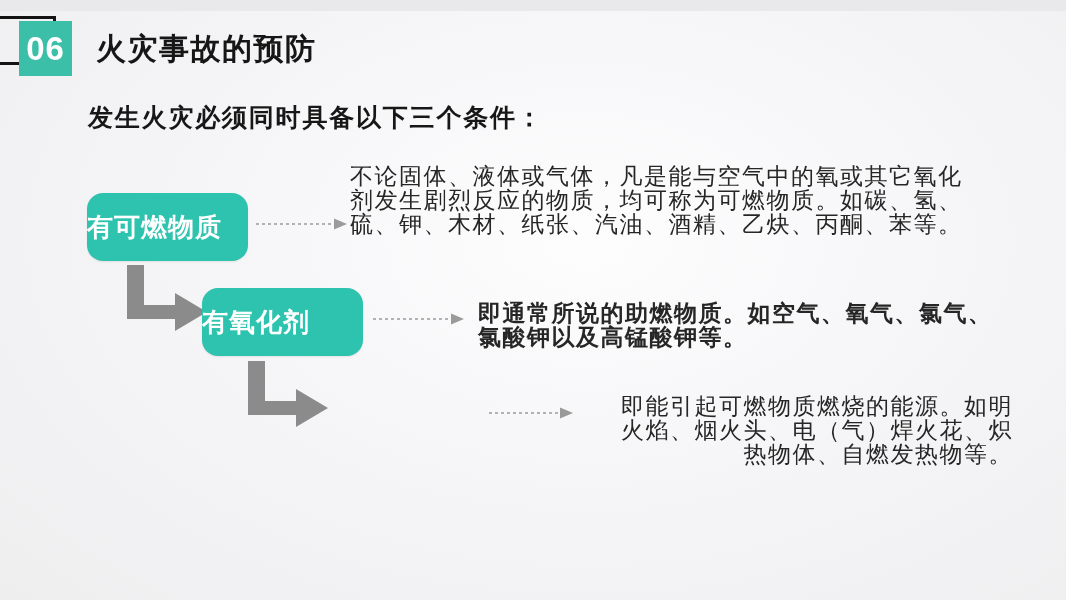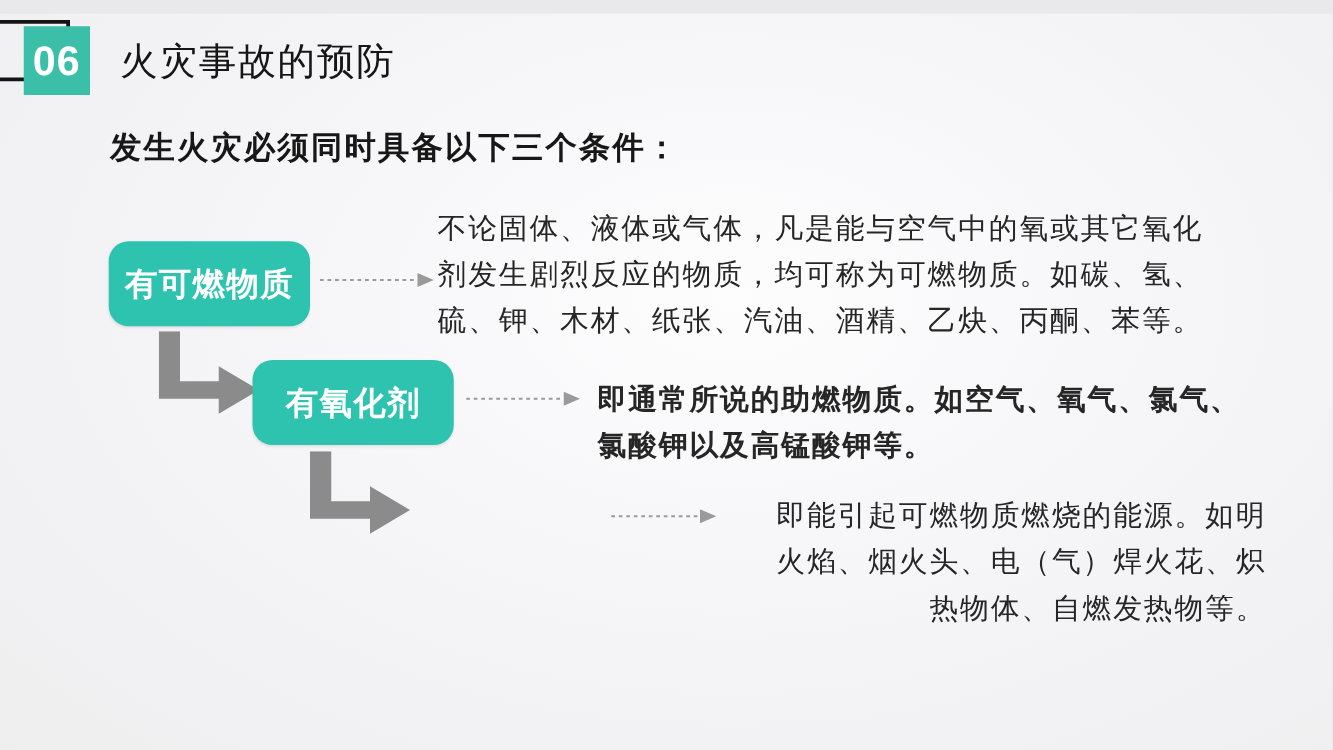--- a/index.html
+++ b/index.html
@@ -19,36 +19,36 @@
     border:3px solid #141414;background:transparent;
   }
   .badge{
     position:absolute;left:19px;top:10px;width:53px;height:55px;
     background:#3bbfa9;color:#ffffff;
     display:flex;align-items:center;justify-content:center;
     font-size:33px;font-weight:700;letter-spacing:1px;
   }
   .title{
     position:absolute;left:96px;top:18px;margin:0;
-    font-size:30px;font-weight:400;color:#161616;letter-spacing:1.5px;
+    font-size:30px;font-weight:700;color:#161616;letter-spacing:1.5px;
   }
   .subtitle{
     position:absolute;left:88px;top:90px;
     font-size:25px;font-weight:700;color:#171717;letter-spacing:1.8px;
   }
   .cond-box{
     position:absolute;height:68px;border-radius:16px;
     background:#2ec3ae;color:#ffffff;
-    display:flex;align-items:center;justify-content:center;
+    display:flex;align-items:center;
     font-size:26px;font-weight:700;letter-spacing:1px;
     box-shadow:0 1px 2px rgba(0,0,0,0.08);
   }
   .desc{
     position:absolute;color:#262626;
-    font-size:23px;line-height:37px;letter-spacing:1.5px;
+    font-size:23px;line-height:24px;letter-spacing:1.5px;
     white-space:pre-line;
   }
   .conclusion{
     position:absolute;left:68px;top:518px;width:960px;
     font-size:24px;line-height:34px;font-weight:700;color:#141414;
     letter-spacing:1.1px;white-space:pre-line;
   }
   .arrow-svg{position:absolute;display:block;}
 </style>
 </head>

